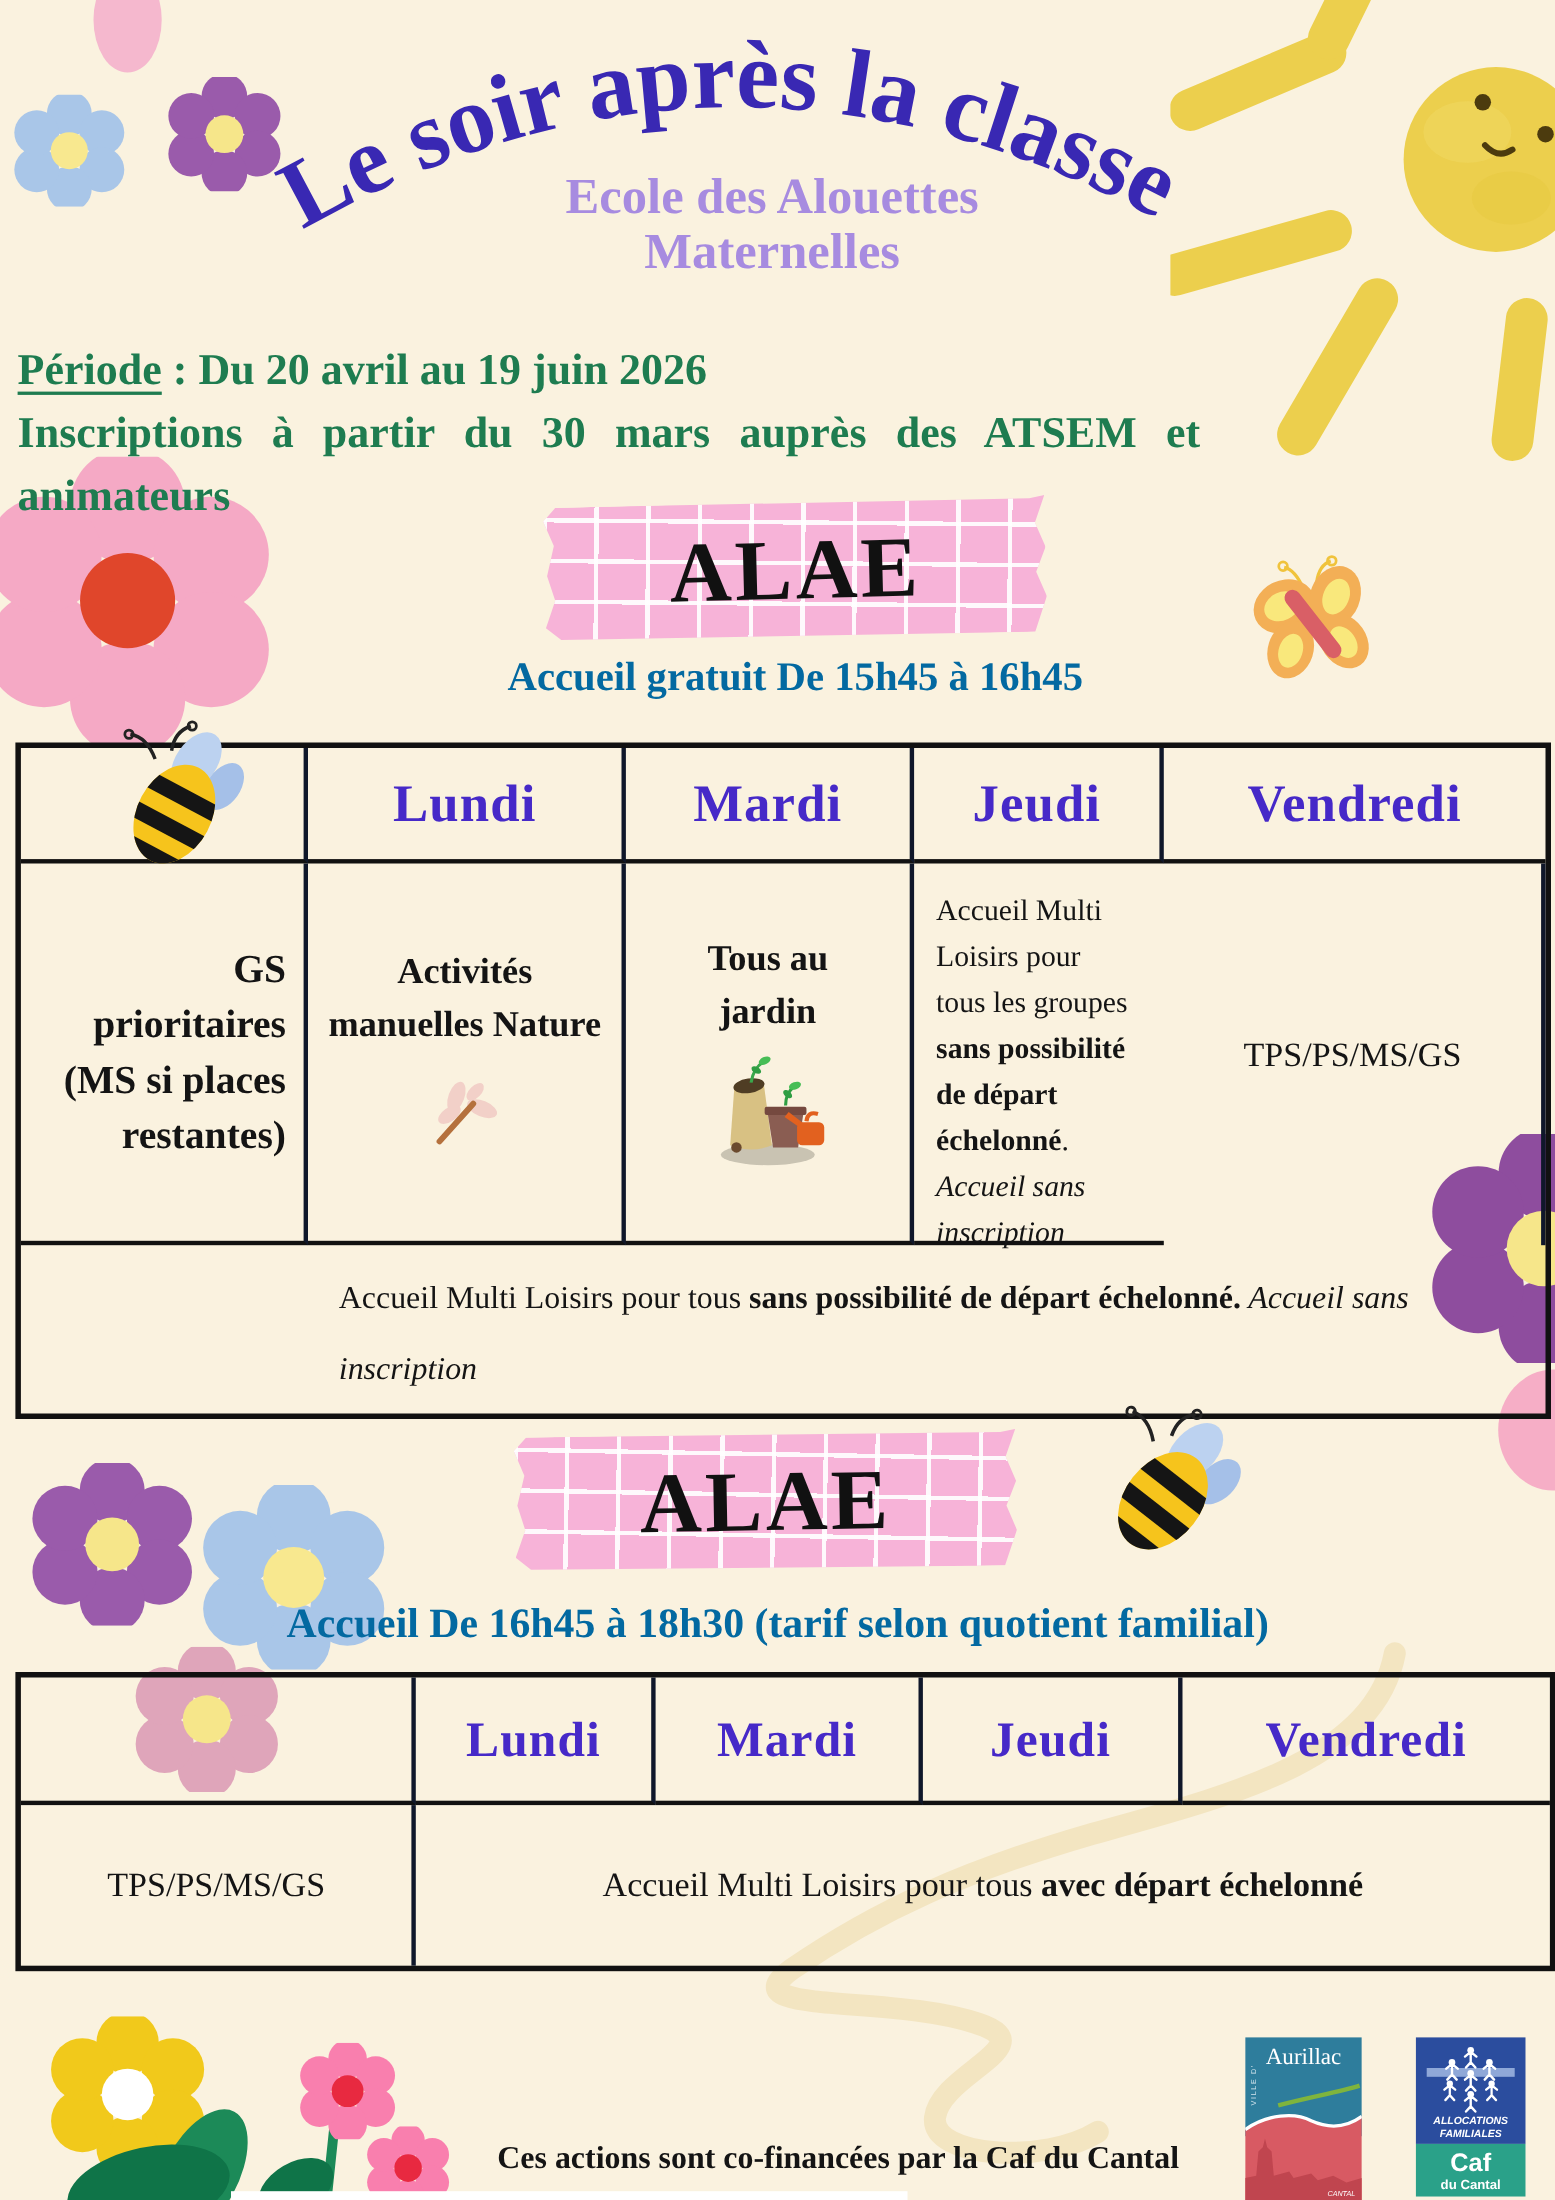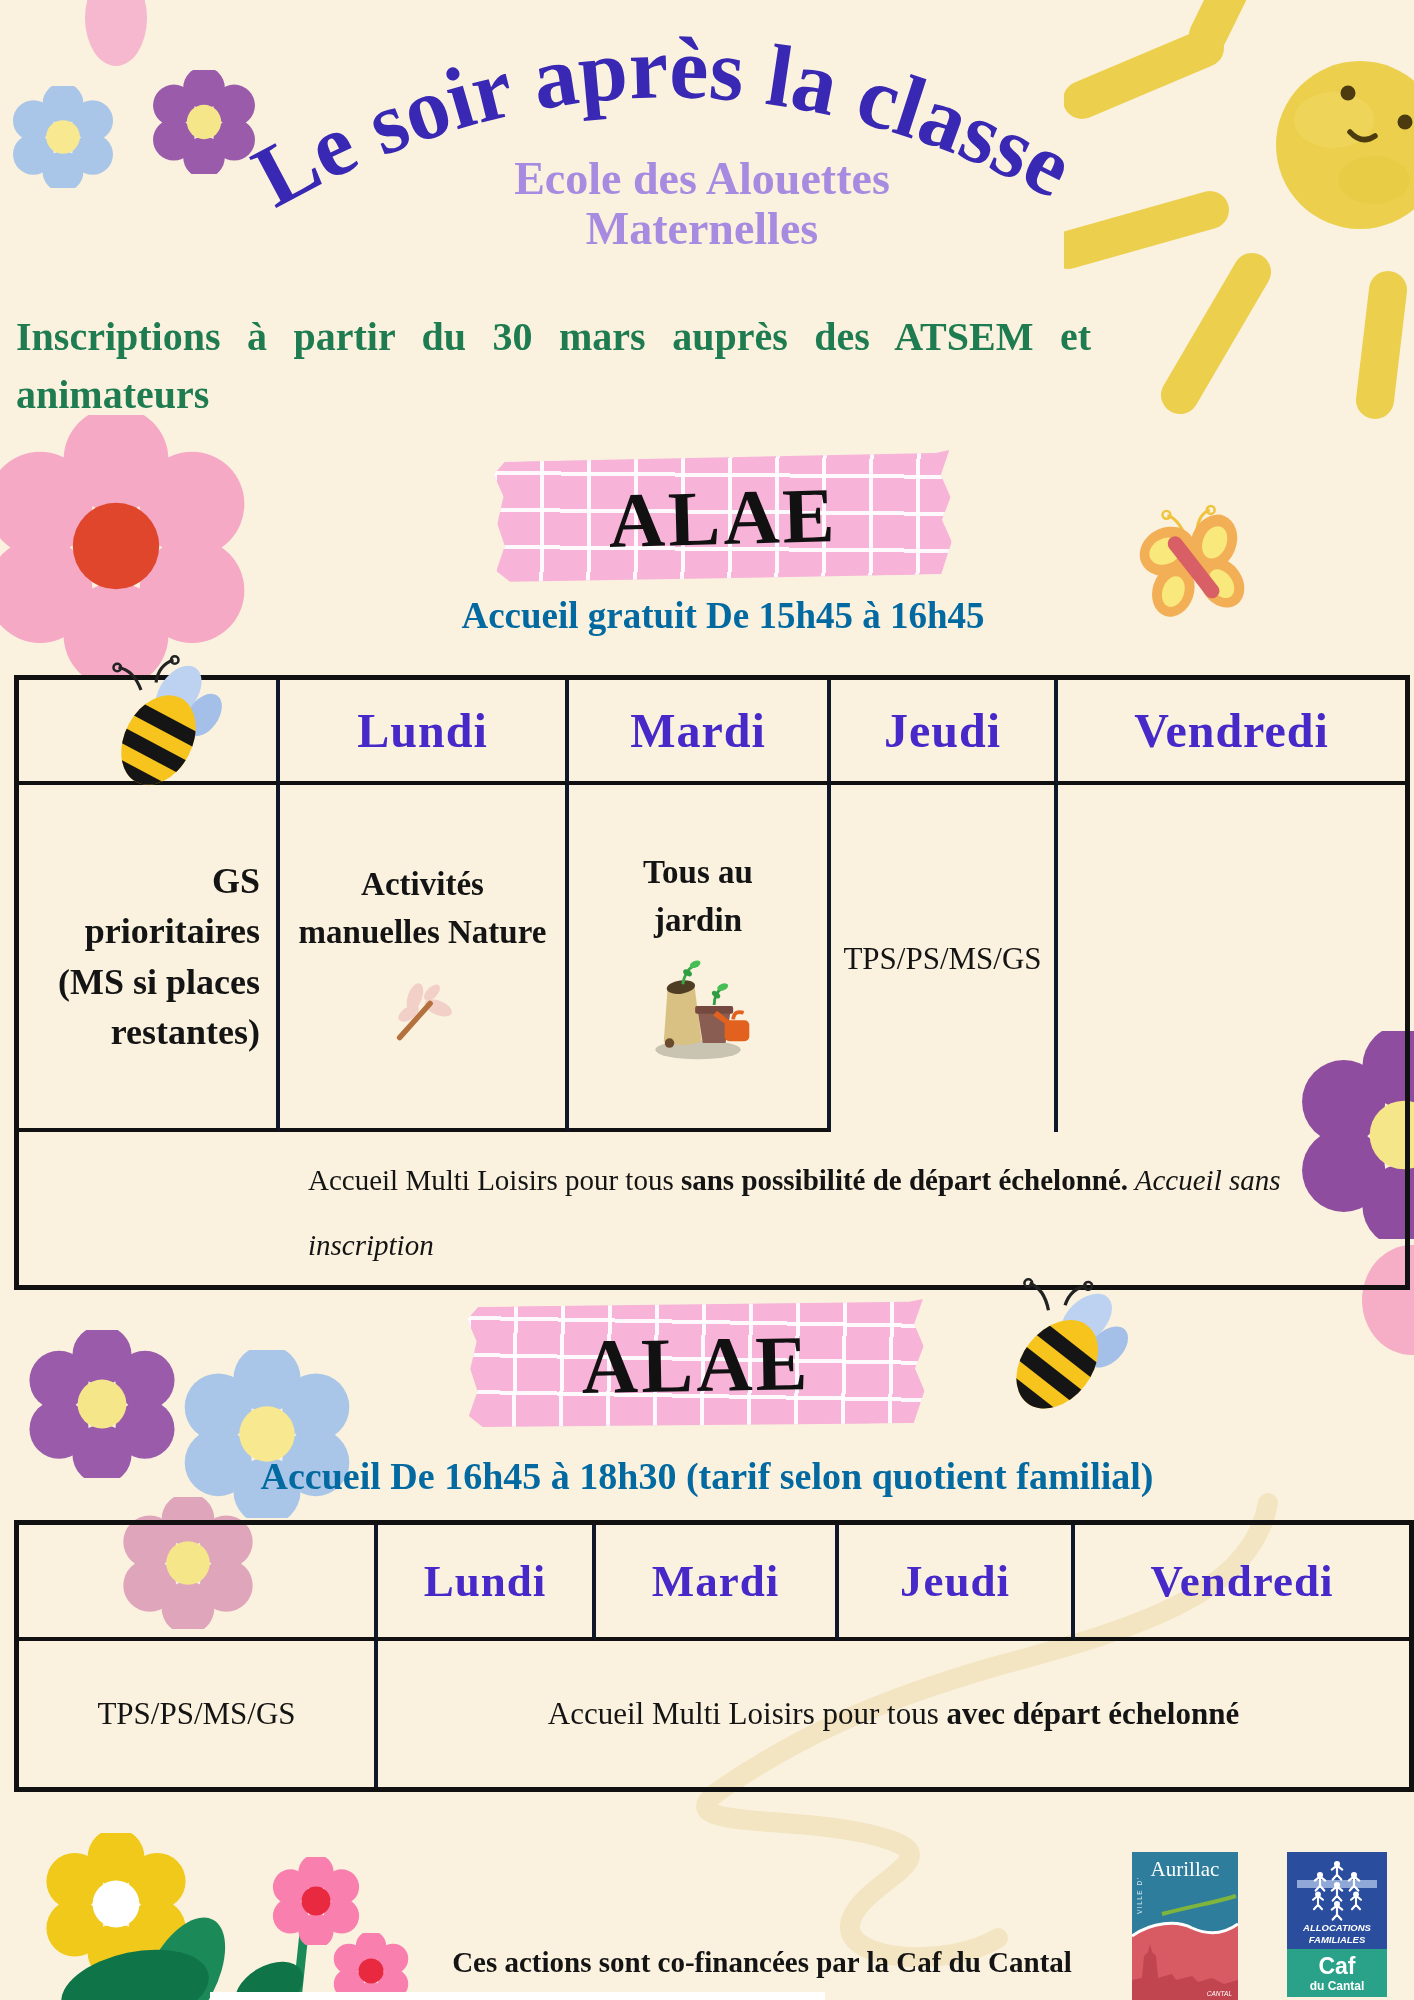--- a/index.html
+++ b/index.html
@@ -168,20 +168,23 @@
       <textPath href="#arcP" startOffset="50%" text-anchor="middle">Le soir après la classe</textPath>
     </text>
   </svg>
 
   <div class="school">
     <div>Ecole des Alouettes</div>
     <div>Maternelles</div>
   </div>
 
   <div class="green-block">
+    <div class="period-line">
+      <span class="period-label">Période</span><span> : Du 20 avril au 19 juin 2026</span>
+    </div>
     <div class="registration">Inscriptions à partir du 30 mars auprès des ATSEM et animateurs</div>
   </div>
 
   <div class="tape" style="left:495px;top:456px">
     <span class="tape-title">ALAE</span>
   </div>
   <svg class="abs" style="left:1130px;top:502px" width="128" height="128" viewBox="0 0 130 130">
     <path d="M56 34 Q 48 16 38 14" stroke="#F0C33C" stroke-width="3" fill="none"></path>
     <circle cx="37" cy="13" r="4" fill="none" stroke="#F0C33C" stroke-width="2.5"></circle>
     <path d="M68 28 Q 70 12 81 8" stroke="#F0C33C" stroke-width="3" fill="none"></path>
@@ -242,20 +245,25 @@
         <path d="M60 66 L94 66 L89 98 L65 98 Z" fill="#8A5D52"></path>
         <rect x="57" y="59" width="40" height="8" rx="2" fill="#75493F"></rect>
         <path d="M77 58 Q 77 46 85 40" stroke="#2F9E43" stroke-width="3" fill="none"></path>
         <ellipse cx="86" cy="39" rx="6" ry="3.5" fill="#47BD55" transform="rotate(-20 86 39)"></ellipse>
         <ellipse cx="79" cy="47" rx="5" ry="3" fill="#2F9E43" transform="rotate(40 79 47)"></ellipse>
         <path d="M92 80 L76 69 L80 64 L94 75 Z" fill="#E2611F"></path>
         <rect x="88" y="74" width="26" height="22" rx="5" fill="#E2611F"></rect>
         <path d="M97 73 Q 98 63 108 66" stroke="#E2611F" stroke-width="4" fill="none"></path>
       </svg>
     </div>
+    <div class="cell last-col">
+      <span class="vend-note">
+        <span>Accueil Multi Loisirs pour tous les groupes </span><b>sans possibilité de départ échelonné</b><span>. </span><i>Accueil sans inscription</i>
+      </span>
+    </div>
 
     <div class="cell last-row">
       <span class="tps-label">TPS/PS/MS/GS</span>
     </div>
     <div class="cell last-row last-col" style="grid-column:2/6;align-items:flex-start;justify-content:flex-start;">
       <span class="tps-note">
         <span>Accueil Multi Loisirs pour tous </span><b>sans possibilité de départ échelonné.</b><i> Accueil sans inscription</i>
       </span>
     </div>
   </div>

